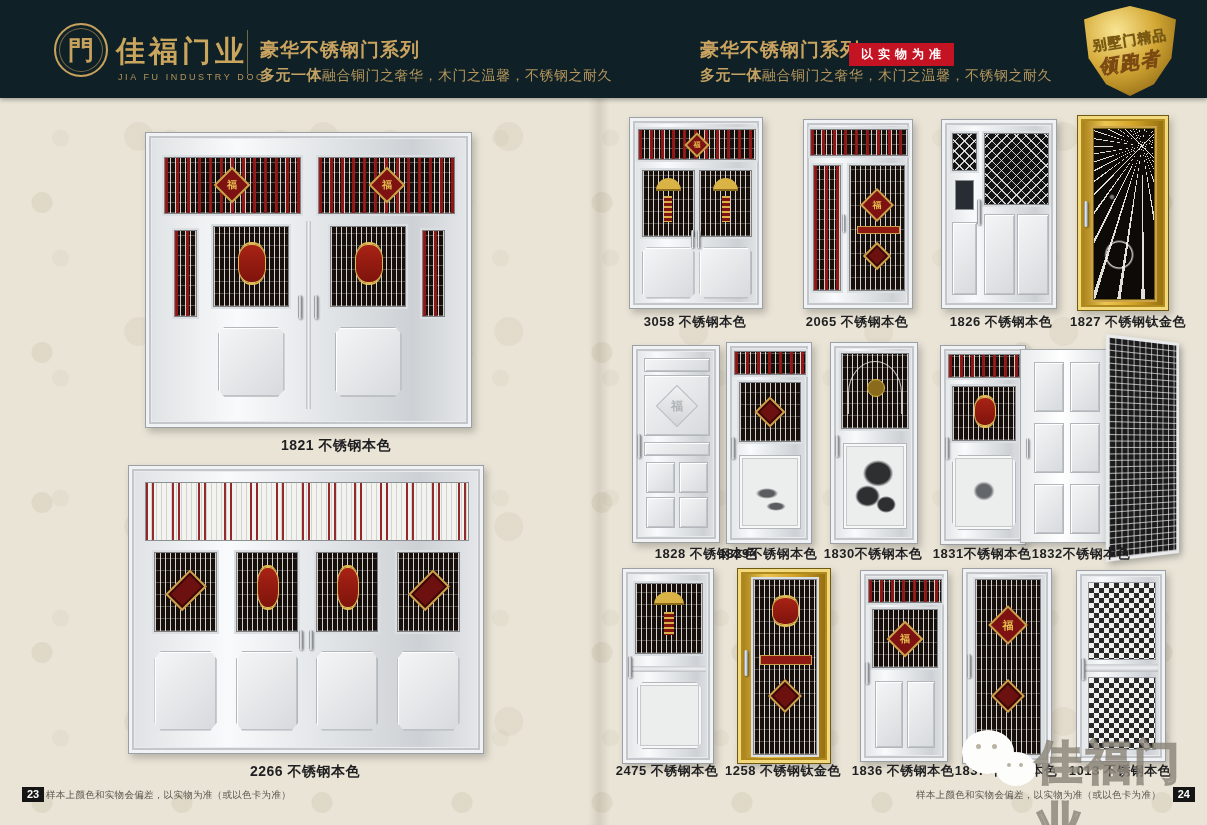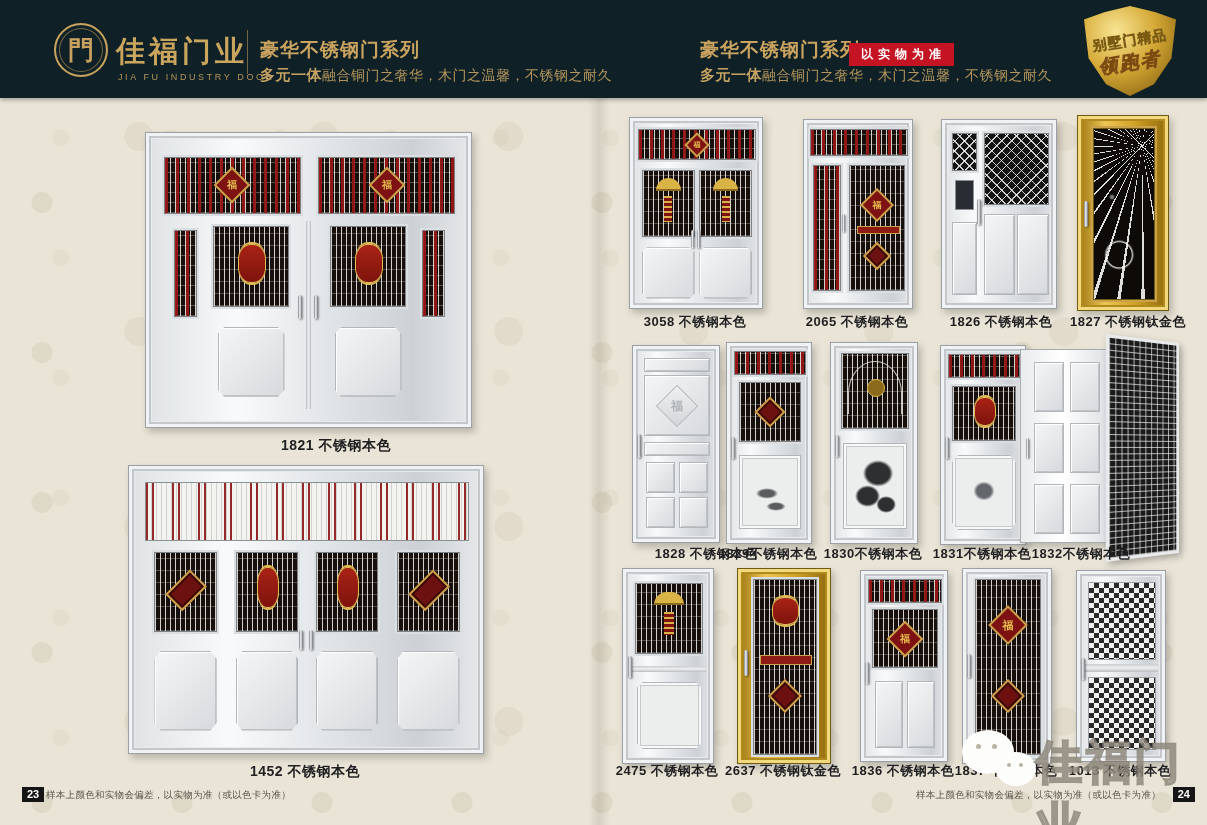--- a/index.html
+++ b/index.html
@@ -156,21 +156,21 @@
     <div class="abs g" style="left:75.8%;top:30%;width:17%;height:27%;">
       <div class="abs knot" style="left:31%;top:26%;width:34%;height:40%;"></div>
     </div>
     <div class="abs em eo" style="left:7.2%;top:64.5%;width:17%;height:27%;"></div>
     <div class="abs em eo" style="left:30.2%;top:64.5%;width:17%;height:27%;"></div>
     <div class="abs em eo" style="left:52.8%;top:64.5%;width:17%;height:27%;"></div>
     <div class="abs em eo" style="left:75.8%;top:64.5%;width:17%;height:27%;"></div>
     <div class="abs hd" style="left:48%;top:57%;width:4px;height:20px;"></div>
     <div class="abs hd" style="left:50.8%;top:57%;width:4px;height:20px;"></div>
   </div>
-  <div class="cap capL" style="left:305px;top:763px;">1452 不锈钢本色</div>
+  <div class="cap capL" style="left:305px;top:763px;">2266 不锈钢本色</div>
 
   <div class="pg" style="left:22px;top:787px;">23</div>
   <div class="note" style="left:46px;top:789px;">样本上颜色和实物会偏差，以实物为准（或以色卡为准）</div>
 
   <div class="door" style="left:629px;top:117px;width:132px;height:190px;">
     <div class="abs g gr" style="left:6%;top:6%;width:88%;height:15%;">
       <div class="abs dm" style="left:50%;top:50%;width:14px;height:14px;margin:-9px 0 0 -9px;">
           <span style="font-size:7px;">福</span>
         </div>
     </div>
@@ -292,21 +292,21 @@
   <div class="cap" style="left:667px;top:762px;">2475 不锈钢本色</div>
 
   <div class="door gold" style="left:737px;top:568px;width:92px;height:194px;">
     <div class="abs g" style="left:16%;top:5%;width:68%;height:90%;">
       <div class="abs lt" style="left:30%;top:10%;width:40%;height:15%;"></div>
       <div class="abs rb" style="left:10%;top:43%;width:80%;height:5%;"></div>
       <div class="abs knot" style="left:50%;top:60%;width:20px;height:20px;margin-left:-12px;"></div>
     </div>
     <div class="abs hd" style="left:6%;top:42%;width:4px;height:26px;"></div>
   </div>
-  <div class="cap" style="left:783px;top:762px;">2637 不锈钢钛金色</div>
+  <div class="cap" style="left:783px;top:762px;">1258 不锈钢钛金色</div>
 
   <div class="door" style="left:860px;top:570px;width:86px;height:190px;">
     <div class="abs g gr" style="left:8%;top:4%;width:84%;height:12%;"></div>
     <div class="abs g" style="left:13%;top:20%;width:74%;height:30%;">
       <div class="abs dm" style="left:50%;top:50%;width:22px;height:22px;margin:-13px 0 0 -13px;">
           <span style="font-size:10px;">福</span>
         </div>
     </div>
     <div class="abs em" style="left:16%;top:58%;width:30%;height:34%;"></div>
     <div class="abs em" style="left:54%;top:58%;width:30%;height:34%;"></div>

